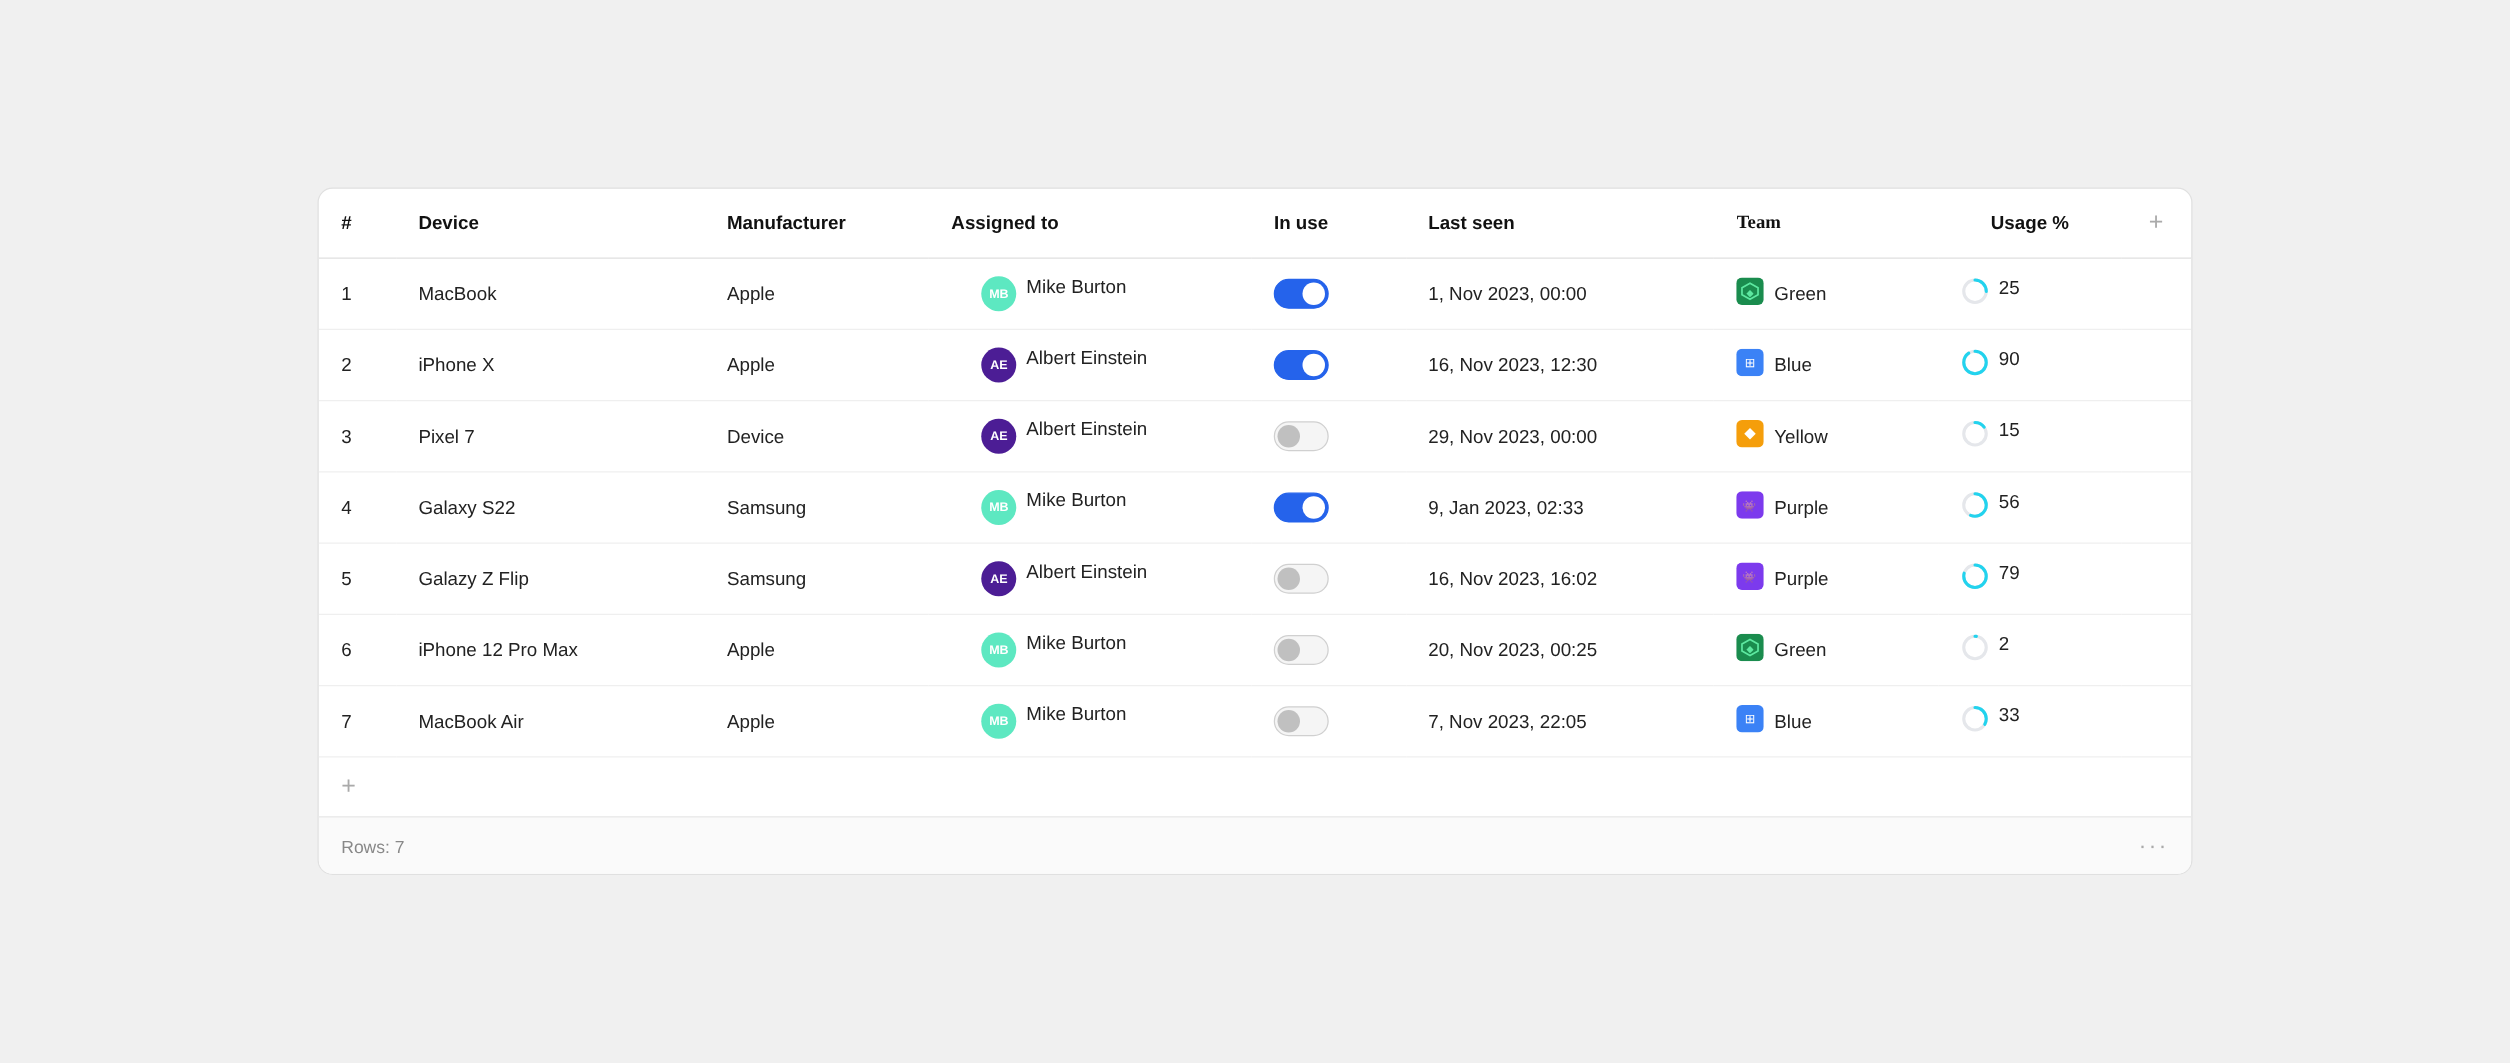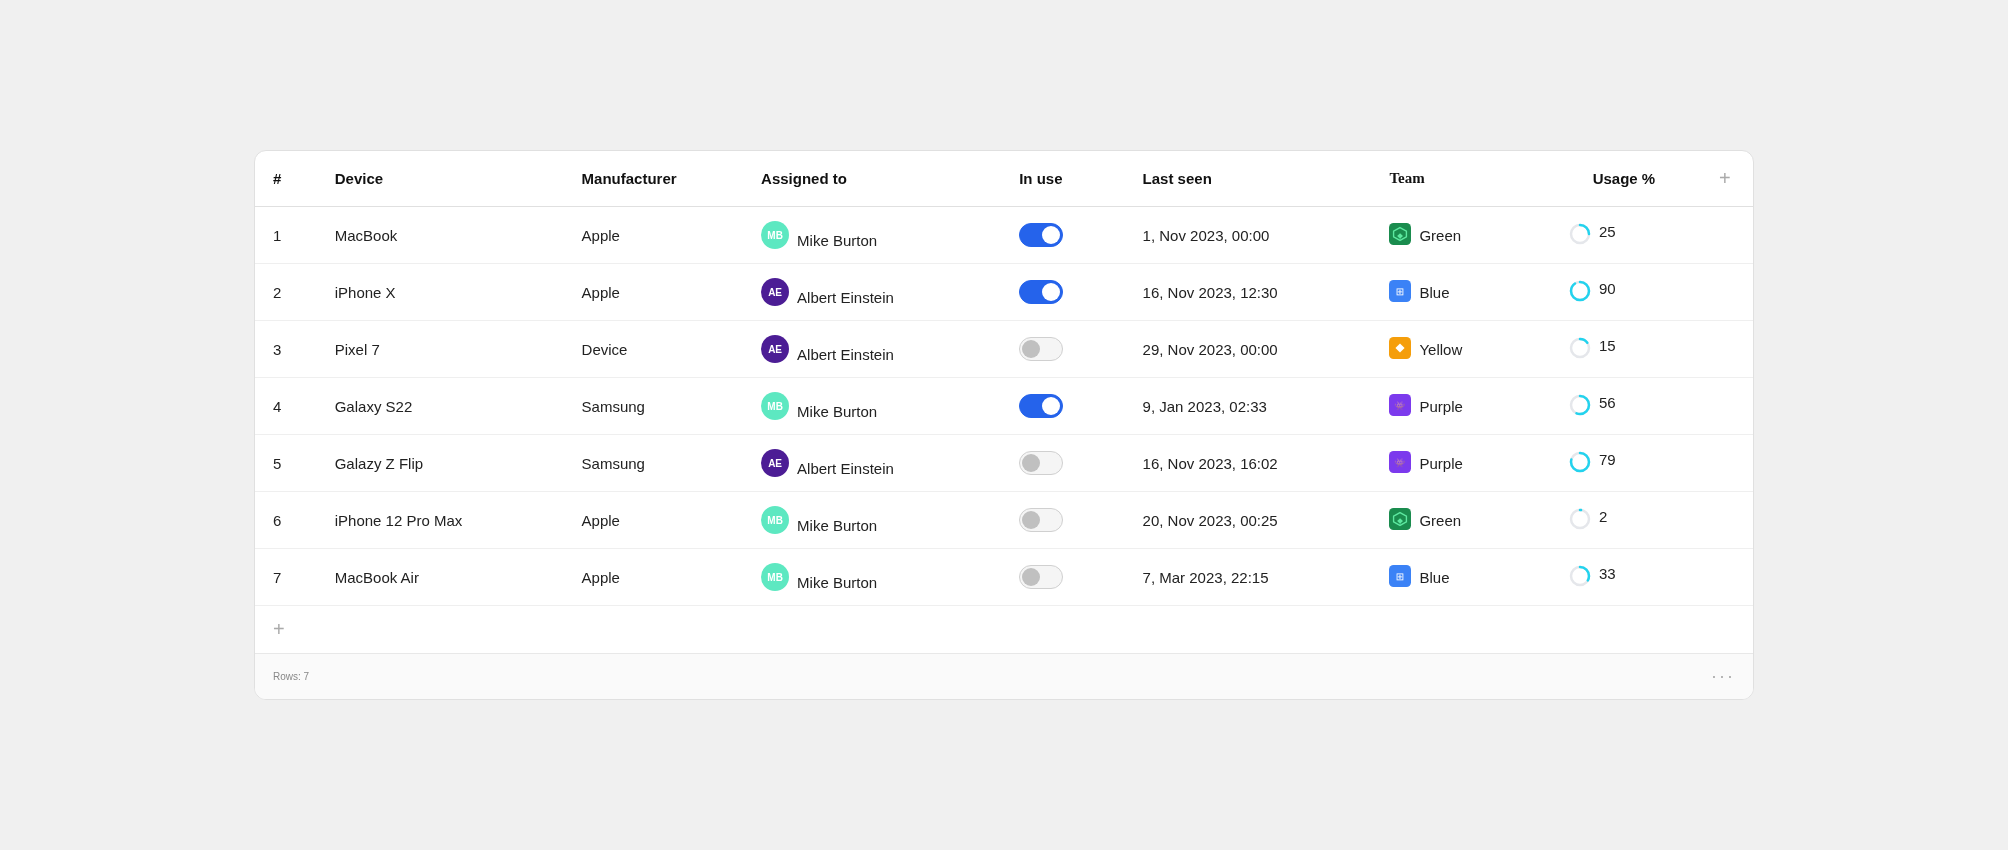--- a/index.html
+++ b/index.html
@@ -68,21 +68,22 @@
       font-weight: 700;
       color: #fff;
       margin-right: 8px;
       flex-shrink: 0;
     }
     .avatar-mb { background: #5de8c1; }
     .avatar-ae { background: #4c1d95; }
 
     .assigned-cell {
       display: flex;
-      align-items: flex-end;
+      align-items: flex-start;
+      margin-left: 24px;
     }
 
     
     .toggle {
       display: inline-flex;
       align-items: center;
       position: relative;
     }
     .toggle-track {
       width: 44px;
@@ -151,21 +152,21 @@
 
     .footer-row {
       background: #fafafa;
       border-top: 1.5px solid #e8e8e8;
       padding: 12px 18px;
       display: flex;
       align-items: center;
       justify-content: space-between;
     }
     .footer-text {
-      font-size: 10px;
+      font-size: 14px;
       color: #888;
     }
     .footer-dots {
       font-size: 18px;
       color: #aaa;
       letter-spacing: 2px;
     }
 
     .plus-icon {
       color: #aaa;
@@ -435,21 +436,21 @@
         <span>Mike Burton</span>
       </div>
     </td>
     <td>
       <div class="toggle">
         <div class="toggle-track off">
           <div class="toggle-thumb"></div>
         </div>
       </div>
     </td>
-    <td>7, Mar 2023, 22:15</td>
+    <td>7, Nov 2023, 22:05</td>
     <td>
       <div class="team-cell">
         <span><svg width="22" height="22" viewBox="0 0 24 24" xmlns="http://www.w3.org/2000/svg">
     <rect width="24" height="24" rx="5" fill="#3b82f6"></rect>
     <text x="12" y="16" text-anchor="middle" font-size="11" fill="white">⊞</text>
   </svg></span>
         <span>Blue</span>
       </div>
     </td>
     <td>

